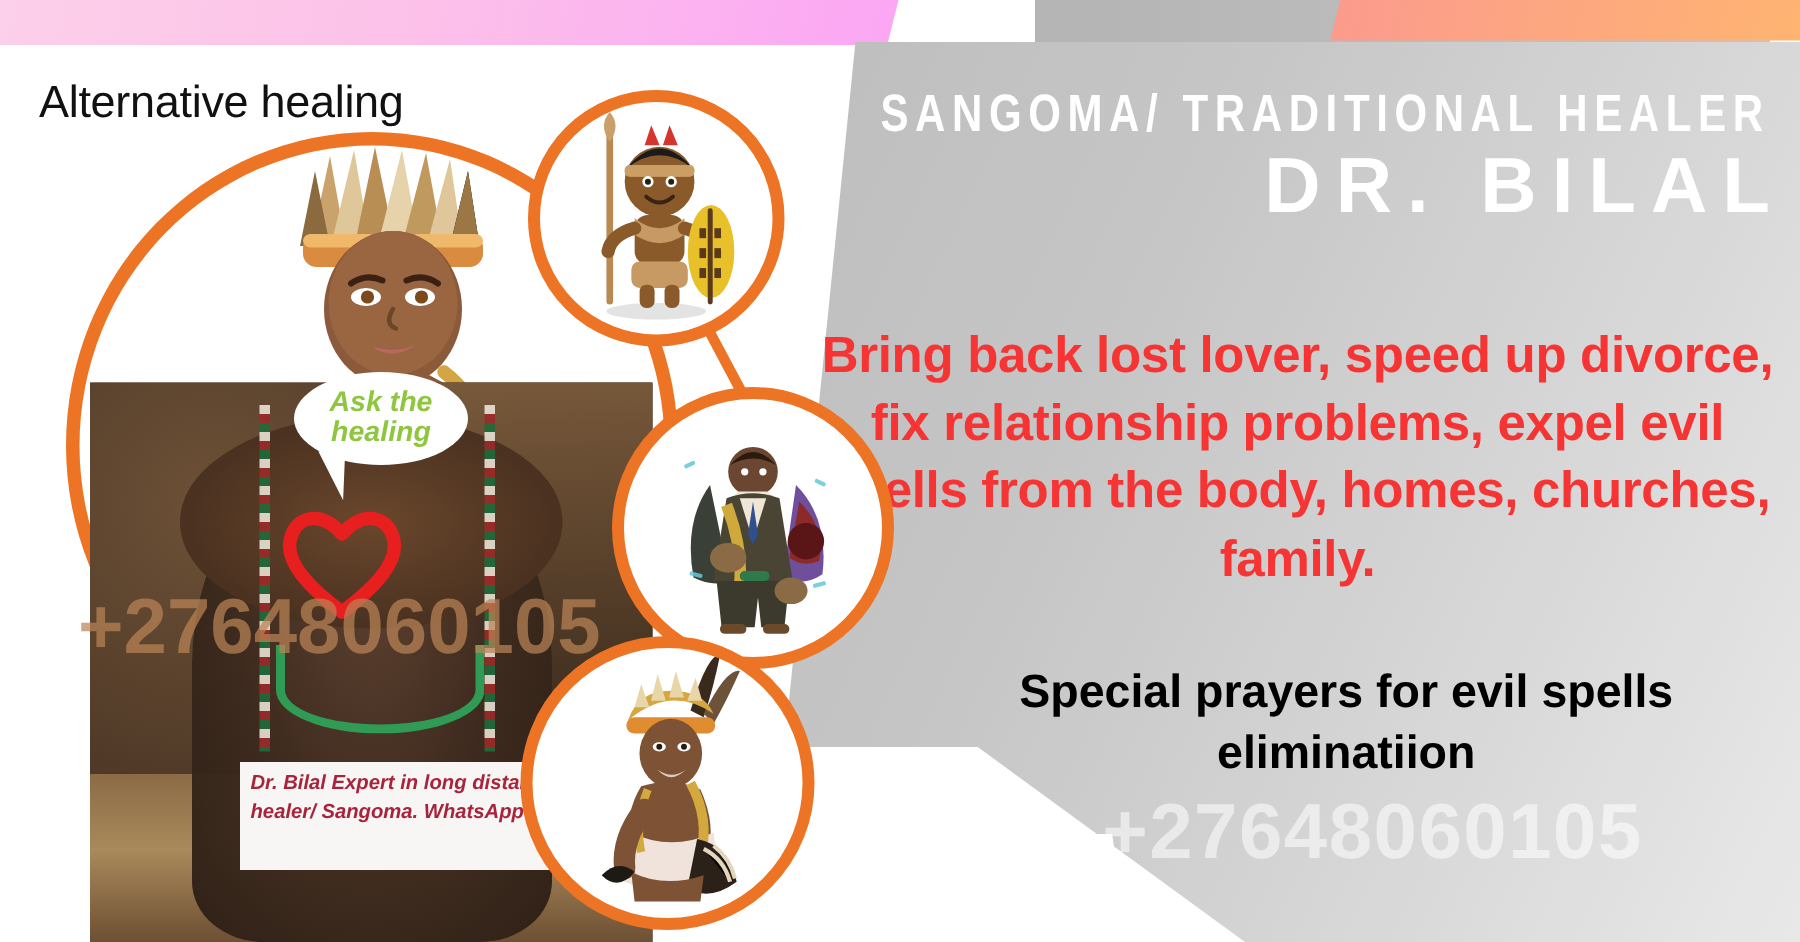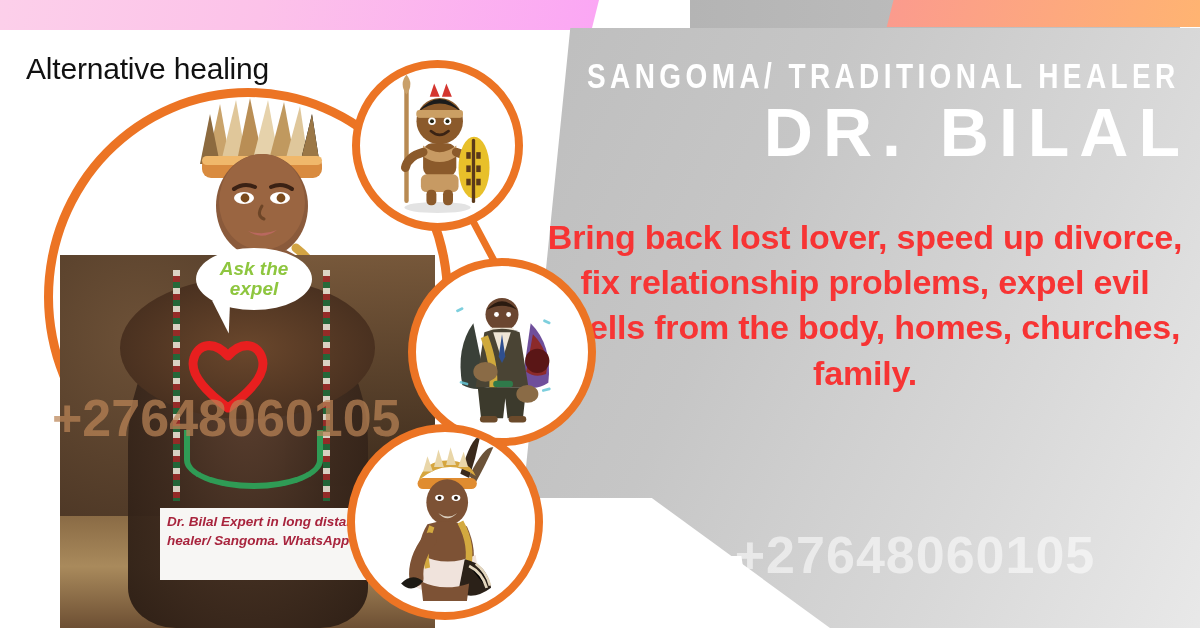--- a/index.html
+++ b/index.html
@@ -57,21 +57,21 @@
     color:#ffffff;
     transform:scaleX(.80);
     transform-origin:center;
     white-space:nowrap;
     margin:18px 0 0 0;
     line-height:1.05;
   }
   .doctor{
     font-family:"Liberation Sans",sans-serif;
     font-weight:bold;
-    font-size:68px;
+    font-size:52px;
     letter-spacing:10px;
     color:#ffffff;
     margin:2px 0 0 0;
     line-height:1.05;
     white-space:nowrap;
   }
   .redtext{
     position:absolute;left:535px;top:215px;width:660px;
     text-align:center;
     color:#f73434;
@@ -239,20 +239,21 @@
 
   <div class="gray-panel"></div>
   <div class="gray-notch"></div>
 
   <div class="right-col">
     <div class="kicker">SANGOMA/ TRADITIONAL HEALER</div>
     <div class="doctor">DR.  BILAL</div>
   </div>
 
   <div class="redtext">Bring back lost lover, speed up divorce, fix relationship problems, expel evil spells from the body, homes, churches, family.</div>
+  <div class="blacktext">Special prayers for  evil spells eliminatiion</div>
   <div class="watermark-right">+27648060105</div>
 
   <div class="alt-heading">Alternative healing</div>
 
   <div class="ring-big"></div>
 
   <svg class="healer" viewBox="0 0 215 175">
 
     <g>
       <path d="M58 62 L70 6 L80 62 Z" fill="#c9a36b"></path>
@@ -298,21 +299,21 @@
     <div class="bead-r"></div>
     <div class="necklace"></div>
   </div>
 
   <svg class="heart" viewBox="0 0 84 80">
     <path d="M42 74 C12 52 4 36 8 24 C12 10 28 6 42 22 C56 6 72 10 76 24 C80 36 72 52 42 74 Z" fill="none" stroke="#e81f1f" stroke-width="9" stroke-linejoin="round"></path>
   </svg>
 
   <div class="bubble-tail"></div>
   <div class="bubble">
-    <span>Ask the expel</span>
+    <span>Ask the healing</span>
   </div>
 
   <div class="watermark-photo">+27648060105</div>
 
   <div class="caption">
     <p>Dr. Bilal Expert in long distan</p>
     <p>healer/ Sangoma. WhatsApp n</p>
   </div>
 
   <div class="connector cn1"></div>

